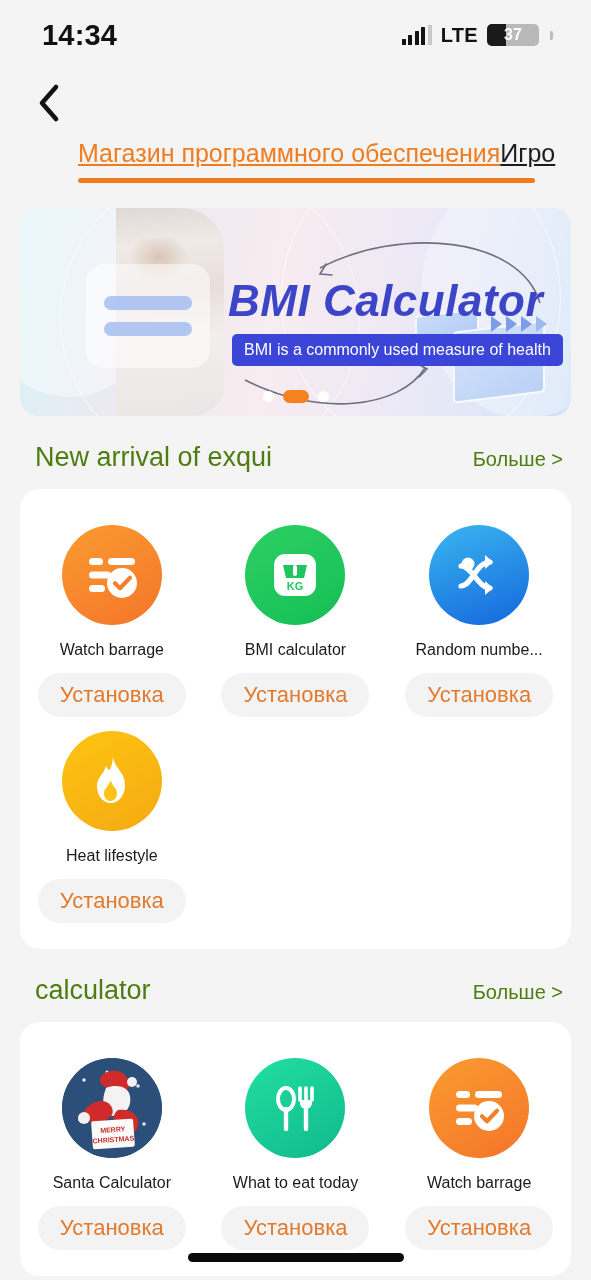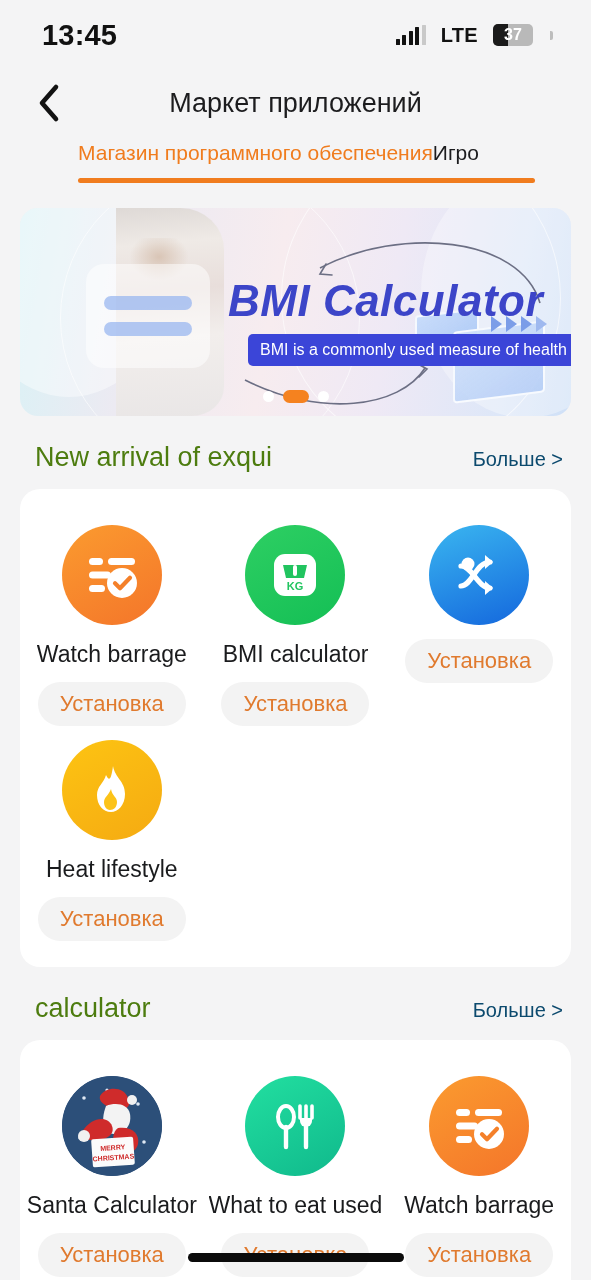--- a/index.html
+++ b/index.html
@@ -10,31 +10,31 @@
     overflow: hidden;
   }
   .phone { position: relative; width: 591px; height: 1280px; background: #f4f4f5; }
 
   
   .statusbar {
     height: 70px; display: flex; align-items: center;
     justify-content: space-between; padding: 0 38px 0 42px;
   }
   .status-time { font-size: 29px; font-weight: 600; color: #111; letter-spacing: .2px; }
-  .status-right { display: flex; align-items: center; gap: 15px; }
+  .status-right { display: flex; align-items: center; gap: 9px; }
   .sig { display: flex; align-items: flex-end; gap: 2.5px; height: 20px; }
   .sig i { width: 4px; background: #121212; border-radius: .5px; display: block; }
   .sig i:nth-child(1){ height: 6px; }
   .sig i:nth-child(2){ height: 10px; }
   .sig i:nth-child(3){ height: 14px; }
   .sig i:nth-child(4){ height: 18px; }
   .sig i:nth-child(5){ height: 20px; background: #c9c9c9; }
   .lte { font-size: 20px; font-weight: 700; color: #121212; letter-spacing: .3px; }
   .batt {
-    position: relative; width: 40px; height: 22px; border-radius: 5px;
+    position: relative; width: 52px; height: 22px; border-radius: 5px;
     background: #b9b9b9; overflow: hidden; display:flex; align-items:center;
   }
   .batt-fill { position:absolute; left:0; top:0; bottom:0; width: 37%; background:#1a1a1a; }
   .batt-num {
     position: relative; width: 100%; text-align: center;
     font-size: 16px; font-weight: 700; color: #fff; line-height: 22px;
   }
   .batt-tip {
     width: 3px; height: 9px; background: #bdbdbd; border-radius: 0 2px 2px 0; margin-left: 2px;
   }
@@ -47,21 +47,21 @@
   }
   .nav-title {
     width: 100%; text-align: center; font-size: 27px; color: #1c1c1e; font-weight: 400;
   }
 
   
   .tabs {
     position: relative; height: 62px; padding-left: 78px;
     display: flex; align-items: flex-start; white-space: nowrap; overflow: hidden;
   }
-  .tab { font-size: 21px; line-height: 34px; color: #1c1c1e; cursor: pointer; }
+  .tab { font-size: 25px; line-height: 34px; color: #1c1c1e; cursor: pointer; text-decoration: underline; }
   .tab.active { color: #f07c1e; }
   .tab-underline {
     position: absolute; left: 78px; top: 42px; width: 457px; height: 5px;
     background: #f07c1e; border-radius: 3px;
   }
 
   
   .banner {
     position: relative; margin: 10px 20px 0 20px; height: 208px;
     border-radius: 18px; overflow: hidden;
@@ -96,21 +96,21 @@
     display:flex; flex-direction:column; justify-content:center; gap:12px; padding:0 18px;
   }
   .b-card span { display:block; height:14px; border-radius:7px; background: rgba(150,180,240,.72); }
   .b-title {
     position: absolute; left: 208px; top: 68px;
     font-family: "Liberation Sans", sans-serif;
     font-size: 44px; font-weight: 700; font-style: italic;
     color: #3c45c8; letter-spacing: .5px;
   }
   .b-sub {
-    position: absolute; left: 228px; top: 126px;
+    position: absolute; left: 212px; top: 126px;
     background: #3b45d8; color:#fff; border-radius: 5px;
     font-size: 16px; padding: 7px 12px; white-space: nowrap;
   }
   .b-tri { position:absolute; right: 24px; top: 108px; display:flex; gap:4px; }
   .b-tri i {
     width:0;height:0;border-left:11px solid #7b9de8;
     border-top:8px solid transparent;border-bottom:8px solid transparent; display:block;
   }
   .b-tri i:nth-child(4){ border-left-color:#9fb9ef; }
   .b-box {
@@ -132,38 +132,38 @@
   }
   .dot { width: 11px; height: 11px; border-radius: 50%; background: #fff; cursor: pointer; }
   .dot.active { width: 26px; height: 13px; border-radius: 7px; background: #f5821f; }
 
   
   .section-head {
     display: flex; align-items: baseline; justify-content: space-between;
     padding: 26px 28px 16px 35px;
   }
   .section-title { font-size: 27px; color: #4d7c0f; }
-  .section-more { font-size: 20px; color: #0c4a6e; cursor: pointer; }
+  .section-more { font-size: 20px; color: #4d7c0f; cursor: pointer; }
 
   
   .card {
     background: #fff; border-radius: 20px; margin: 0 20px;
     padding: 22px 0 26px 0;
   }
   .app-grid { display: flex; flex-wrap: wrap; }
   .app {
     width: 33.333%; display: flex; flex-direction: column;
     align-items: center; padding-top: 14px;
   }
   .app-icon {
     width: 100px; height: 100px; border-radius: 50%;
     display: flex; align-items: center; justify-content: center; overflow: hidden;
   }
   .app-name {
-    margin-top: 16px; font-size: 23px; color: #1a1b1d; max-width: 190px;
+    margin-top: 16px; font-size: 16px; color: #1a1b1d; max-width: 190px;
     white-space: nowrap; overflow: hidden; text-overflow: ellipsis; text-align: center;
   }
   .install-btn {
     margin-top: 14px; background: #f3f3f3; color: #e07a2e;
     border-radius: 22px; padding: 9px 22px; font-size: 22px; cursor: pointer;
   }
 
   
   .ic-orange { background: linear-gradient(150deg,#fb9b2f,#f4752a); }
   .ic-green  { background: linear-gradient(150deg,#2ecf63,#14bf55); }
@@ -177,21 +177,21 @@
     position: absolute; left: 50%; transform: translateX(-50%);
     bottom: 18px; width: 216px; height: 9px; border-radius: 6px; background: #0b0b0b;
   }
 </style>
 </head>
 <body>
 
 <div class="phone">
 
   <div class="statusbar">
-    <div class="status-time">13:45</div>
+    <div class="status-time">14:34</div>
     <div class="status-right">
       <span class="sig">
         <i></i>
           <i></i>
           <i></i>
           <i></i>
           <i></i>
       </span>
       <span class="lte">LTE</span>
       <span class="batt">
@@ -201,21 +201,20 @@
       <span class="batt-tip"></span>
     </div>
   </div>
 
   <div class="navbar">
     <div class="back-btn">
       <svg width="24" height="40" viewBox="0 0 24 40">
         <path d="M20 4 L6 20 L20 36" fill="none" stroke="#121212" stroke-width="4.6" stroke-linecap="round" stroke-linejoin="round"></path>
       </svg>
     </div>
-    <div class="nav-title">Маркет приложений</div>
   </div>
 
   <div class="tabs">
     <div class="tab active">Магазин программного обеспечения</div>
     <div class="tab">Игро</div>
     <div class="tab-underline"></div>
   </div>
 
   <div class="banner">
     <div class="banner-body">
@@ -291,20 +290,21 @@
       <div class="app">
         <div class="app-icon ic-blue">
           <svg width="62" height="62" viewBox="0 0 62 62">
             <circle cx="20" cy="20" r="6.5" fill="#fff"></circle>
             <path d="M13 42 C 24 42, 28 18, 42 18" fill="none" stroke="#fff" stroke-width="5.2" stroke-linecap="round"></path>
             <path d="M13 22 C 24 22, 30 44, 42 44" fill="none" stroke="#fff" stroke-width="5.2" stroke-linecap="round"></path>
             <path d="M37 11 l8 7 -8 7" fill="#fff"></path>
             <path d="M37 37 l8 7 -8 7" fill="#fff"></path>
           </svg>
         </div>
+        <div class="app-name">Random numbe...</div>
         <div class="install-btn">Установка</div>
       </div>
 
       <div class="app">
         <div class="app-icon ic-amber">
           <svg width="62" height="62" viewBox="0 0 62 62">
             <path d="M32 7 C 34 19, 44 22, 44 35 C 44 46, 37 53, 30 53 C 22 53, 16 46, 16 36
                      C 16 27, 23 24, 25 16 C 28 22, 30 22, 32 7 Z" fill="#fff"></path>
             <path d="M30 30 C 31 37, 36 38, 36 43 C 36 48, 33 51, 29 51
                      C 25 51, 23 47, 23 43 C 23 38, 28 36, 30 30 Z" fill="#fcc318"></path>
@@ -353,21 +353,21 @@
       <div class="app">
         <div class="app-icon ic-teal">
           <svg width="62" height="62" viewBox="0 0 62 62">
             <ellipse cx="22" cy="22" rx="8" ry="11" fill="none" stroke="#fff" stroke-width="4"></ellipse>
             <path d="M22 32 v20" stroke="#fff" stroke-width="4.4" stroke-linecap="round"></path>
             <path d="M36 11 v12 M42 11 v12 M48 11 v12" stroke="#fff" stroke-width="3.6" stroke-linecap="round"></path>
             <path d="M36 23 h12 a0 0 0 0 1 0 0 v3 a6 6 0 0 1 -6 6 a6 6 0 0 1 -6 -6 z" fill="#fff"></path>
             <path d="M42 32 v20" stroke="#fff" stroke-width="4.4" stroke-linecap="round"></path>
           </svg>
         </div>
-        <div class="app-name">What to eat used</div>
+        <div class="app-name">What to eat today</div>
         <div class="install-btn">Установка</div>
       </div>
 
       <div class="app">
         <div class="app-icon ic-orange">
           <svg width="62" height="62" viewBox="0 0 62 62">
             <rect x="8" y="14" width="14" height="7" rx="3.5" fill="#fff"></rect>
             <rect x="27" y="14" width="27" height="7" rx="3.5" fill="#fff"></rect>
             <rect x="8" y="27.5" width="22" height="7" rx="3.5" fill="#fff"></rect>
             <rect x="8" y="41" width="16" height="7" rx="3.5" fill="#fff"></rect>

